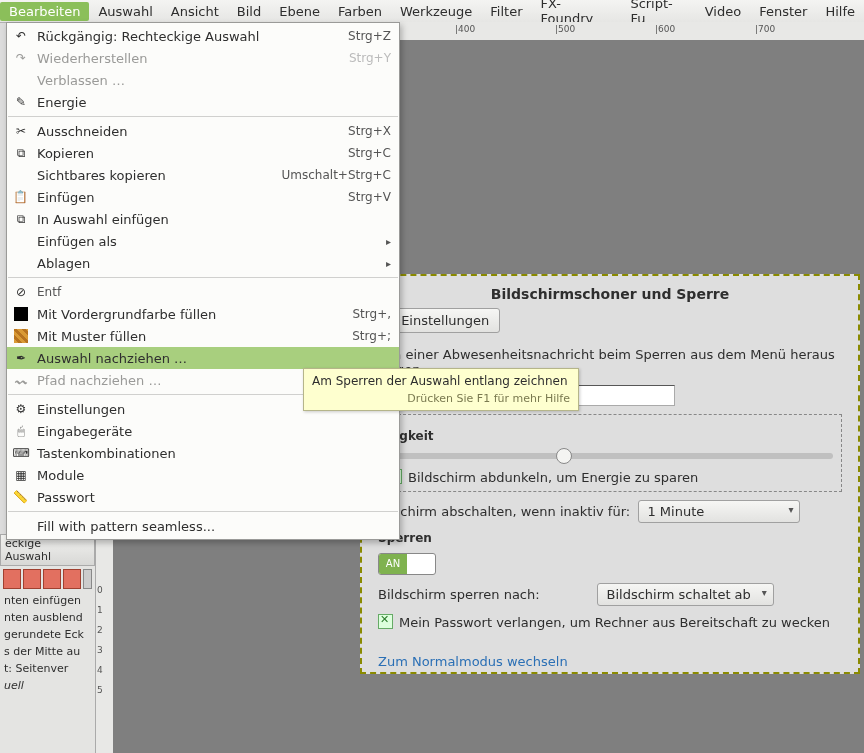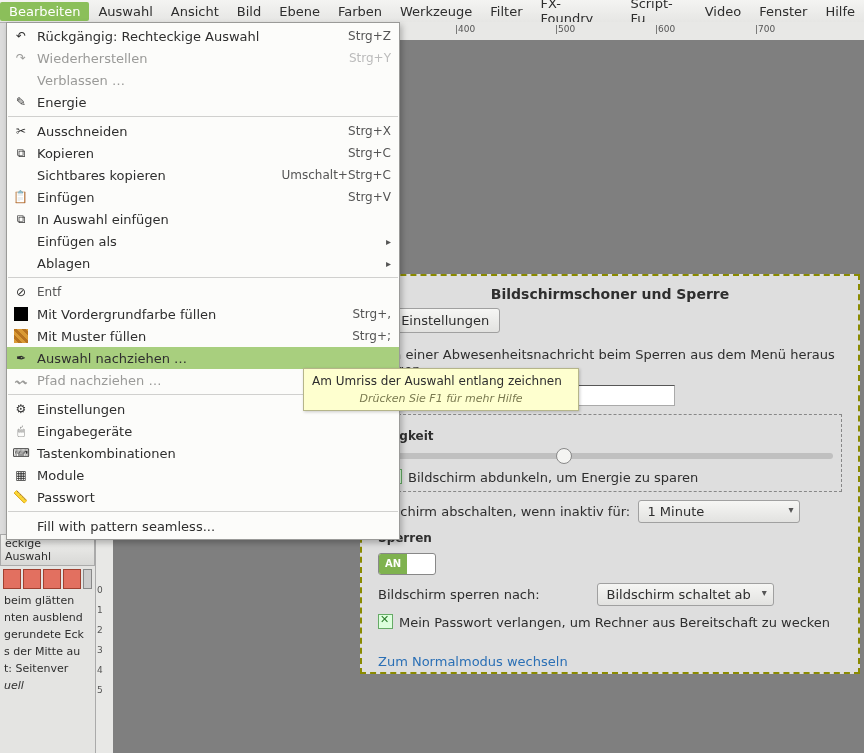--- a/index.html
+++ b/index.html
@@ -23,37 +23,37 @@
 .settings .line{margin:8px 0}
 .settings .sub{font-weight:bold;font-size:12px;margin-top:8px}
 .settings .inner-dash{border:1px dashed #888;padding:6px 8px;margin:6px 0}
 .slider-h{position:relative;height:6px;background:#c0c0c0;border-radius:3px;margin:10px 0}
 .slider-h .thumb{position:absolute;top:-5px;width:14px;height:14px;border-radius:50%;background:#f4f4f2;border:1px solid #888}
 .chk{display:inline-block;width:13px;height:13px;border:1px solid #6a6;background:#dfd;margin-right:6px;vertical-align:-2px;position:relative}
 .chk.on::after{content:"✕";position:absolute;left:1px;top:-2px;font-size:11px;color:#2a7a2a}
 .combo{display:inline-block;background:linear-gradient(#f6f6f4,#e2e2e0);border:1px solid #a0a0a0;border-radius:3px;padding:3px 22px 3px 8px;position:relative;min-width:130px}
 .combo::after{content:"▾";position:absolute;right:6px;top:3px;font-size:10px;color:#555}
 .toggle{display:inline-block;width:56px;height:20px;border:1px solid #888;border-radius:3px;background:#fff;position:relative;vertical-align:middle}
-.toggle .on{position:absolute;left:0;top:0;bottom:0;width:28px;background:#7fb24f;color:#fff;font-size:10px;font-weight:bold;text-align:center;line-height:20px;border-radius:2px 0 0 2px}
+.toggle .on{position:absolute;left:0;top:0;bottom:0;width:28px;background:#7fb24f;color:#fff;font-size:10px;font-weight:normal;text-align:center;line-height:20px;border-radius:2px 0 0 2px}
 .link{color:#2a6fb5;cursor:pointer}
 .menu{position:absolute;left:6px;top:22px;width:392px;background:#fcfcfa;border:1px solid #9a9a98;box-shadow:2px 3px 6px rgba(0,0,0,.25);padding:2px 0}
 .menu .item{display:flex;align-items:center;padding:3px 8px 3px 6px;gap:8px;cursor:default}
 .menu .item .ic{width:16px;height:16px;flex:0 0 16px;display:flex;align-items:center;justify-content:center;font-size:12px}
 .menu .item .lbl{flex:1;white-space:nowrap}
 .menu .item .accel{color:#555;font-size:12px}
 .menu .item .sub-arrow{color:#555;font-size:10px}
 .menu .item.disabled{color:#9a9a98}
 .menu .item.disabled .accel{color:#bbb}
 .menu .item.hover{background:#a8cf7e}
 .menu hr{border:none;border-top:1px solid #d0d0ce;margin:3px 1px}
 .ic-fg{background:#000;width:14px;height:14px}
 .ic-bg{background:#fff;border:1px solid #888;width:13px;height:13px}
 .ic-pat{background:repeating-linear-gradient(45deg,#d99a36 0 3px,#b77320 3px 6px);width:14px;height:14px}
 .tooltip{position:absolute;left:303px;top:368px;width:258px;background:#feffcf;border:1px solid #b5b58a;padding:5px 8px;font-size:12px;box-shadow:1px 1px 3px rgba(0,0,0,.2)}
-.tooltip .hint{color:#7a7a50;font-style:italic;font-size:11px;text-align:center;margin-top:4px}
+.tooltip .hint{color:#7a7a50;font-size:11px;text-align:right;margin-top:4px}
 input.txt{border:1px inset #aaa;background:#fff;padding:2px 4px;width:270px}
 </style>
 </head>
 <body>
 
 <div class="menubar">
   <div class="mi active">Bearbeiten</div>
   <div class="mi">Auswahl</div>
   <div class="mi">Ansicht</div>
   <div class="mi">Bild</div>
@@ -112,21 +112,21 @@
 
 <div class="left-col">
   <div class="titlebar">eckige Auswahl</div>
   <div class="toolrow">
     <div class="tool"></div>
     <div class="tool"></div>
     <div class="tool"></div>
     <div class="tool"></div>
     <div class="slider-v"></div>
   </div>
-  <div class="row">beim glätten</div>
+  <div class="row">nten einfügen</div>
   <div class="row">nten ausblend</div>
   <div class="row">gerundete Eck</div>
   <div class="row">s der Mitte au</div>
   <div class="row"><span>t:</span> <span>Seitenver</span></div>
   <div class="row" style="font-style:italic">uell</div>
 </div>
 
 <div class="menu">
   <div class="item">
       <span class="ic">↶</span>
@@ -230,15 +230,15 @@
       <span class="lbl">Passwort</span>
     </div>
   <hr>
   <div class="item">
       <span class="ic"></span>
       <span class="lbl">Fill with pattern seamless...</span>
     </div>
 </div>
 
 <div class="tooltip">
-  <div>Am Umriss der Auswahl entlang zeichnen</div>
+  <div>Am Sperren der Auswahl entlang zeichnen</div>
   <div class="hint">Drücken Sie F1 für mehr Hilfe</div>
 </div>
 
 </body></html>

